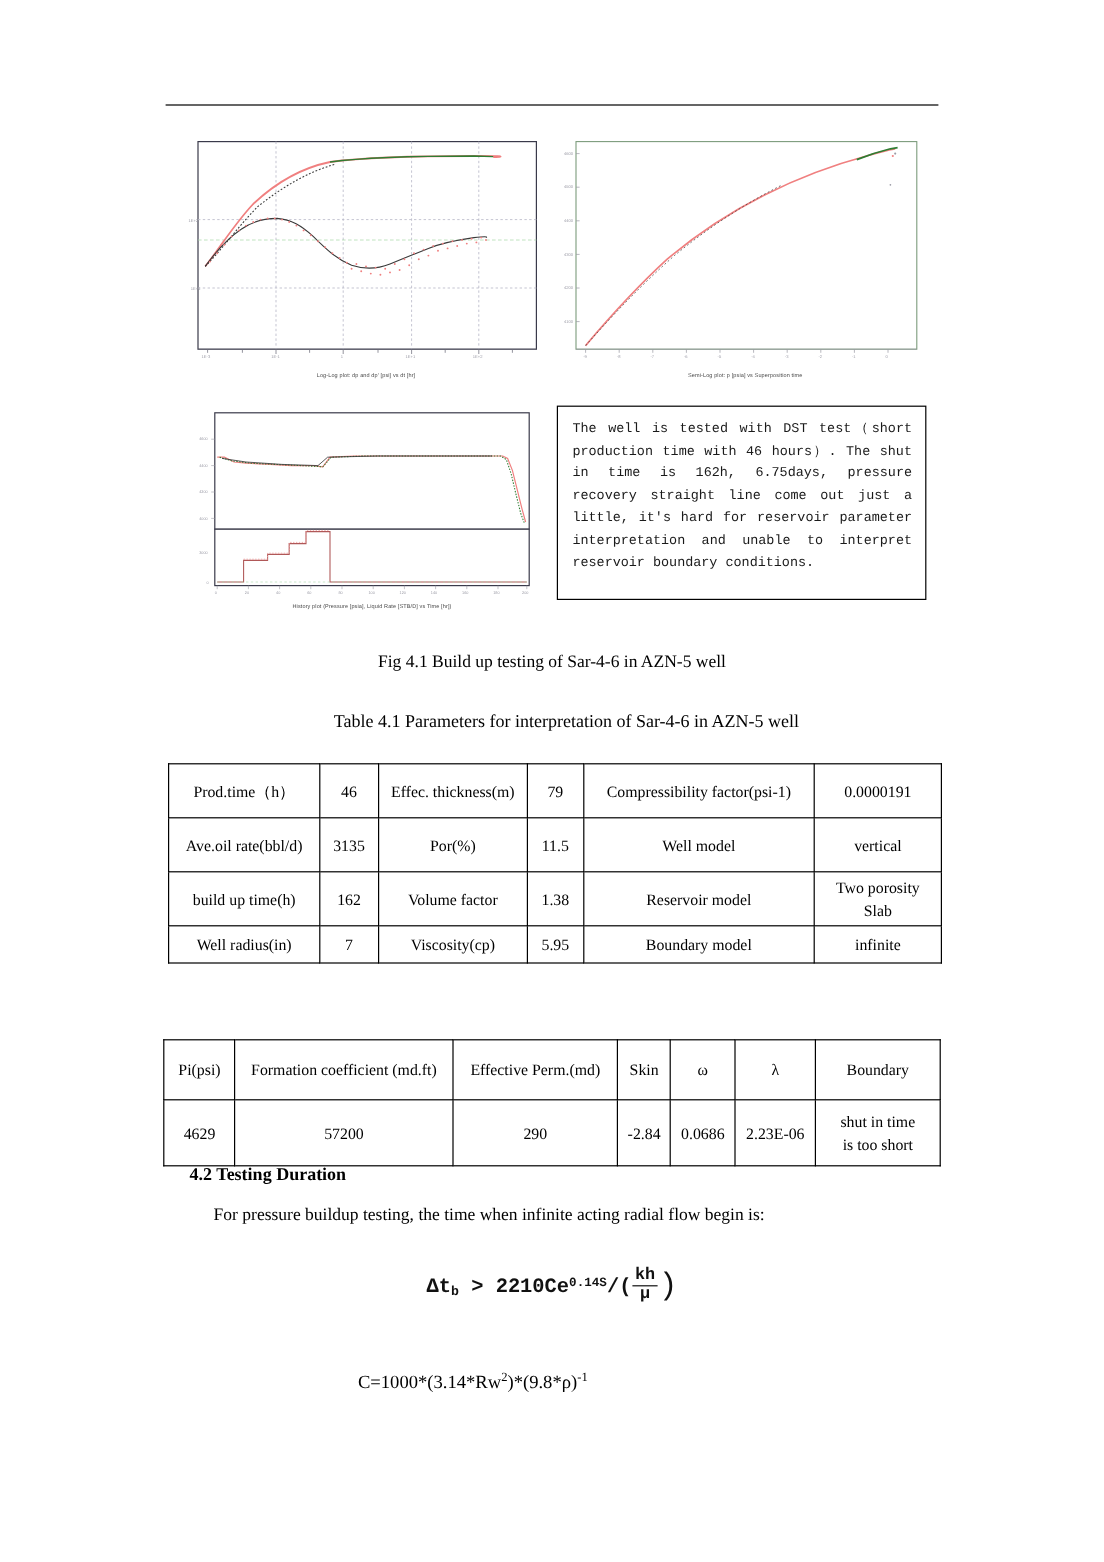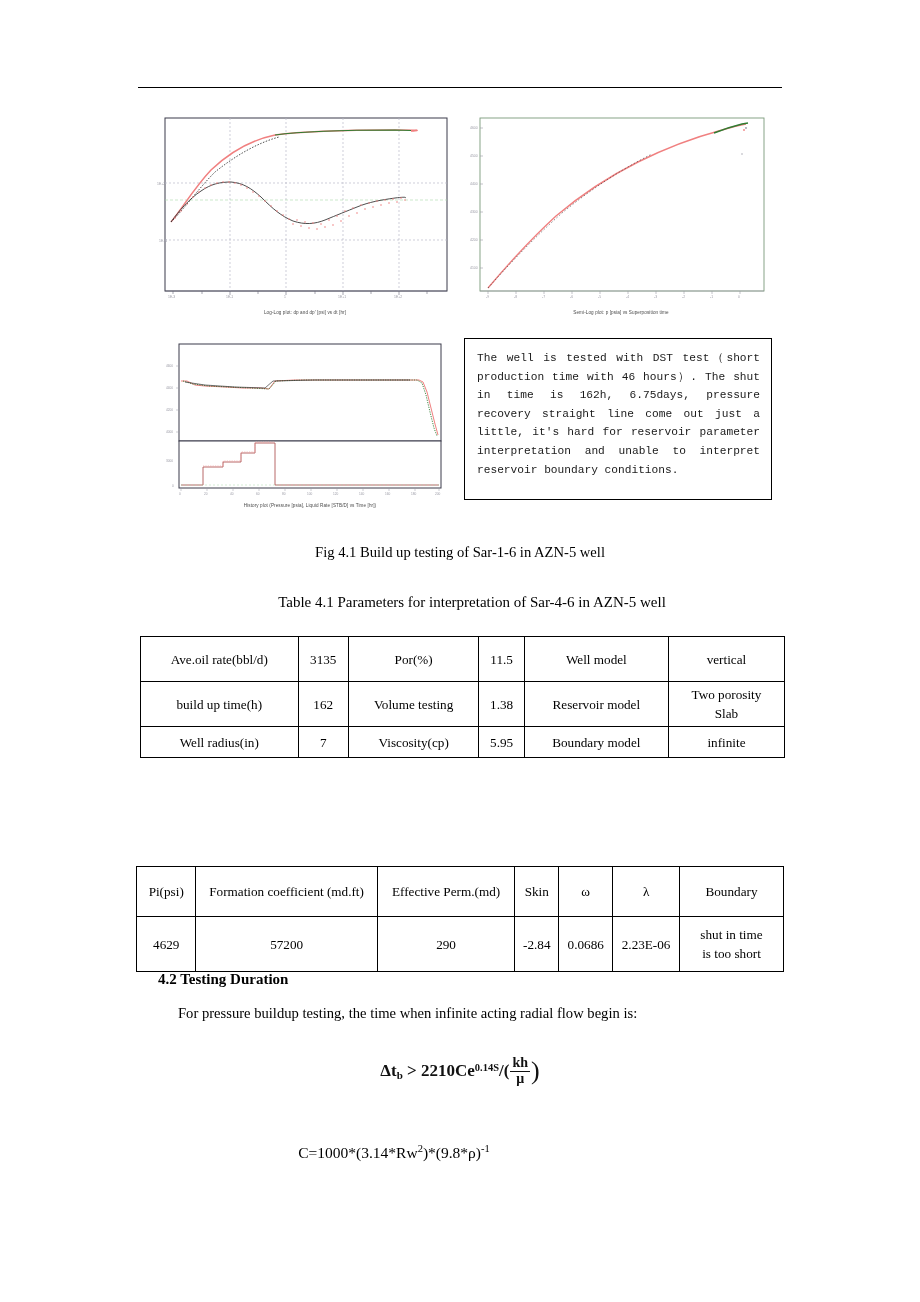--- a/index.html
+++ b/index.html
@@ -126,21 +126,21 @@
     font-size: 14.6px;
     font-family: "Liberation Serif", serif;
     text-align: center;
   }
 
   
   .formula1 {
     position: absolute;
     left: 0; width: 920px;
     text-align: center;
-    font-family: Liberation Serif, serif;
+    font-family: Liberation Mono, monospace;
     font-weight: bold;
     font-size: 17px;
     color: #111;
   }
   .formula1 .sub { font-size: 11px; vertical-align: -3px; }
   .formula1 .sup { font-size: 10.5px; vertical-align: 5px; }
   .frac {
     display: inline-block;
     vertical-align: middle;
     text-align: center;
@@ -400,38 +400,46 @@
           <text x="270" y="155">200</text>
       </g>
     </svg>
   </div>
   <div class="chart-caption" style="left:165px; top:503px; width:290px;">History plot (Pressure [psia], Liquid Rate [STB/D] vs Time [hr])</div>
 
   <div class="textbox">
     <p>The well is tested with DST test（short production time with 46 hours）. The shut in time is 162h, 6.75days, pressure recovery straight line come out just a little, it's hard for reservoir parameter interpretation and unable to interpret reservoir boundary conditions.</p>
   </div>
 
-  <div class="fig-title" style="top:544px;">Fig 4.1 Build up testing of Sar-1-6 in AZN-5 well</div>
+  <div class="fig-title" style="top:544px;">Fig 4.1 Build up testing of Sar-4-6 in AZN-5 well</div>
 
   <div class="tbl-title" style="top:594px;">Table 4.1 Parameters for interpretation of Sar-4-6 in AZN-5 well</div>
 
   <table id="table41">
     <tbody>
+        <tr>
+      <td style="width:128px">Prod.time（h）</td>
+      <td style="width:44px">46</td>
+      <td style="width:124px">Effec. thickness(m)</td>
+      <td style="width:42px">79</td>
+      <td style="width:200px">Compressibility factor(psi-1)</td>
+      <td style="width:105px">0.0000191</td>
+    </tr>
     <tr>
       <td>Ave.oil rate(bbl/d)</td>
       <td>3135</td>
       <td>Por(%)</td>
       <td>11.5</td>
       <td>Well model</td>
       <td>vertical</td>
     </tr>
     <tr>
       <td>build up time(h)</td>
       <td>162</td>
-      <td>Volume testing</td>
+      <td>Volume factor</td>
       <td>1.38</td>
       <td>Reservoir model</td>
       <td style="white-space:pre-line; line-height:19px;">Two porosity
 Slab</td>
     </tr>
     <tr>
       <td>Well radius(in)</td>
       <td>7</td>
       <td>Viscosity(cp)</td>
       <td>5.95</td>

